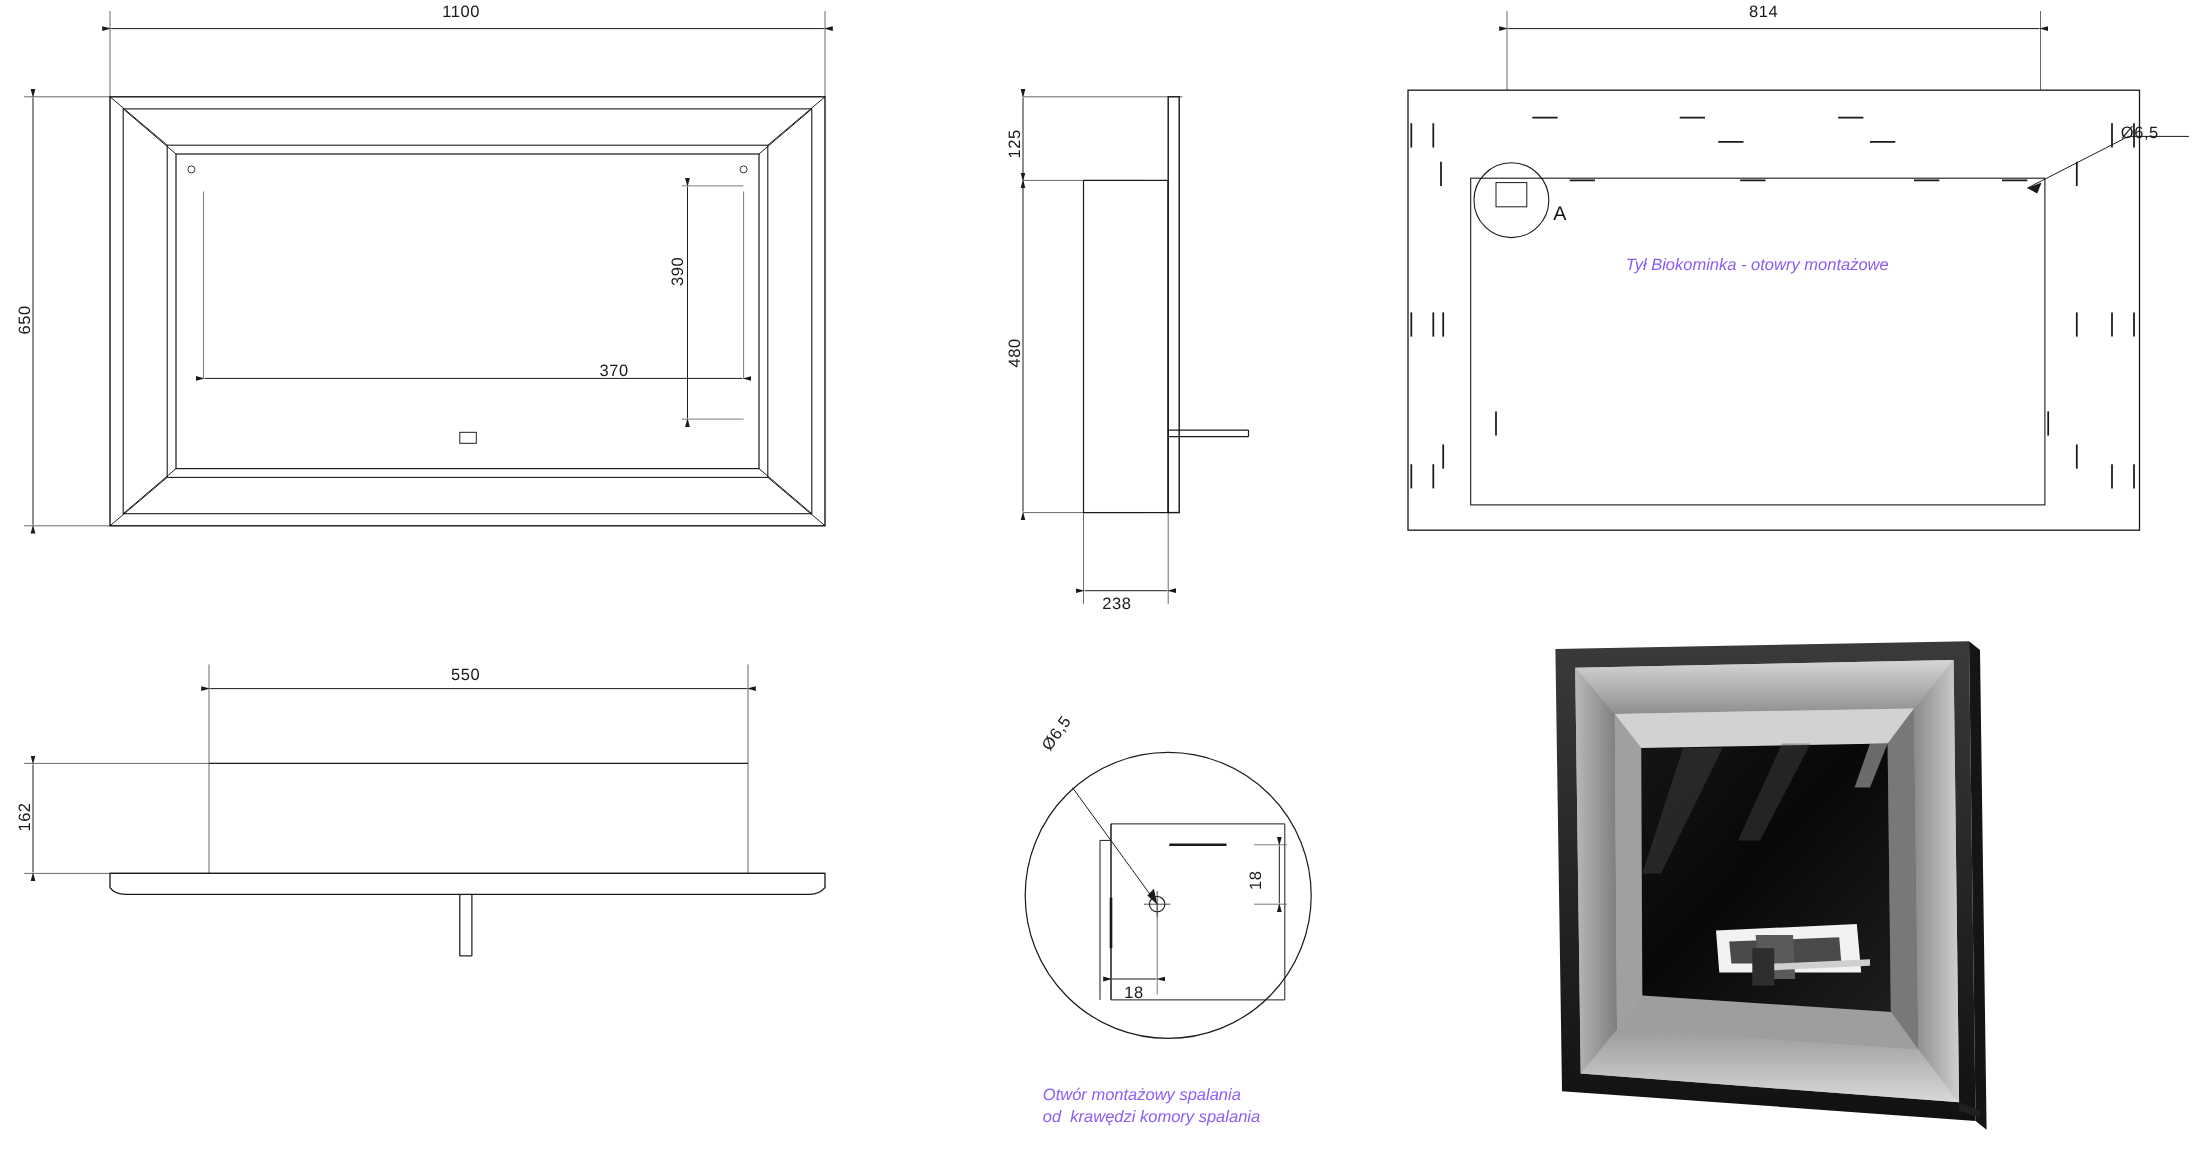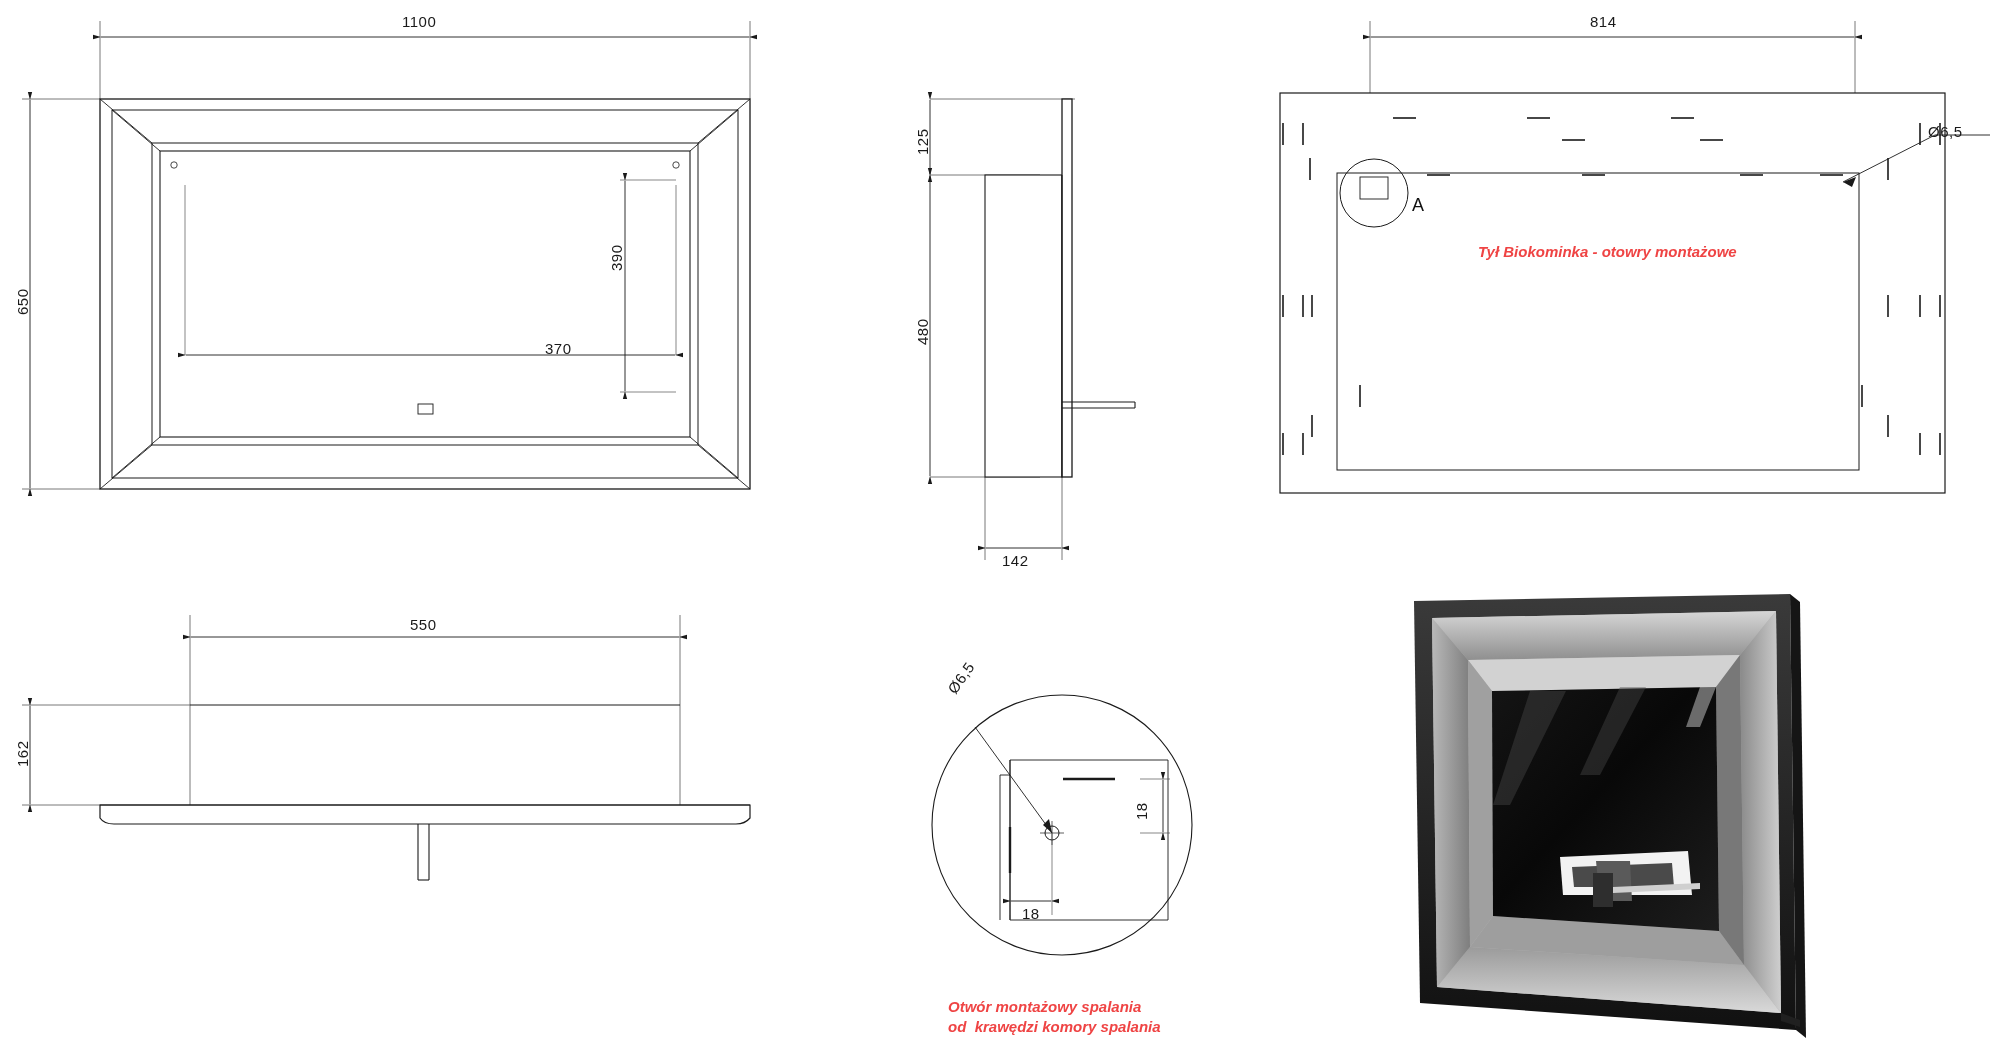--- a/index.html
+++ b/index.html
@@ -10,21 +10,21 @@
   body {
     width: 2000px;
     height: 1053px;
     position: relative;
     font-family: "Liberation Sans", sans-serif;
     color: #1a1a1a;
     overflow: hidden;
   }
   .sheet {
     position: absolute;
-    left: 0; top: 15px;
+    left: 0; top: 4px;
     width: 2000px;
     height: 1023px;
   }
   svg.drawing {
     position: absolute;
     left: 0; top: 0;
     width: 2000px;
     height: 1053px;
   }
   .dim-label {
@@ -34,24 +34,23 @@
     color: #1a1a1a;
     white-space: nowrap;
   }
   .dim-label.vert {
     transform-origin: left top;
   }
   .note {
     position: absolute;
     font-size: 15px;
     font-style: italic;
-    color: #ef4444;
+    color: #8b5cf6;
     white-space: pre;
     line-height: 1.35;
-    font-weight: bold;
   }
   .letter {
     position: absolute;
     font-size: 18px;
     color: #111;
   }
 </style>
 </head>
 <body>
 
@@ -302,21 +301,21 @@
     </g>
   </svg>
 
   <div class="dim-label" style="left:402px; top:-2px;">1100</div>
   <div class="dim-label vert" style="left:14px; top:300px; transform:rotate(-90deg);">650</div>
   <div class="dim-label" style="left:545px; top:325px;">370</div>
   <div class="dim-label vert" style="left:608px; top:256px; transform:rotate(-90deg);">390</div>
 
   <div class="dim-label vert" style="left:914px; top:140px; transform:rotate(-90deg);">125</div>
   <div class="dim-label vert" style="left:914px; top:330px; transform:rotate(-90deg);">480</div>
-  <div class="dim-label" style="left:1002px; top:537px;">142</div>
+  <div class="dim-label" style="left:1002px; top:537px;">238</div>
 
   <div class="dim-label" style="left:1590px; top:-2px;">814</div>
   <div class="dim-label" style="left:1928px; top:108px;">Ø6,5</div>
   <div class="letter" style="left:1412px; top:180px;">A</div>
   <div class="note" style="left:1478px; top:227px;">Tył Biokominka - otowry montażowe</div>
 
   <div class="dim-label" style="left:410px; top:601px;">550</div>
   <div class="dim-label vert" style="left:14px; top:752px; transform:rotate(-90deg);">162</div>
 
   <div class="dim-label" style="left:944px; top:672px; transform:rotate(-55deg); transform-origin:left top;">Ø6,5</div>

